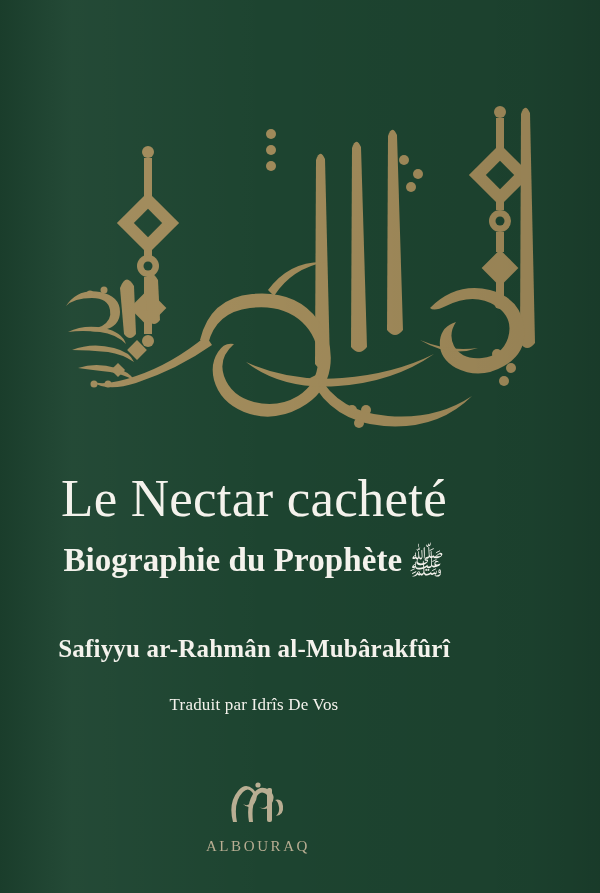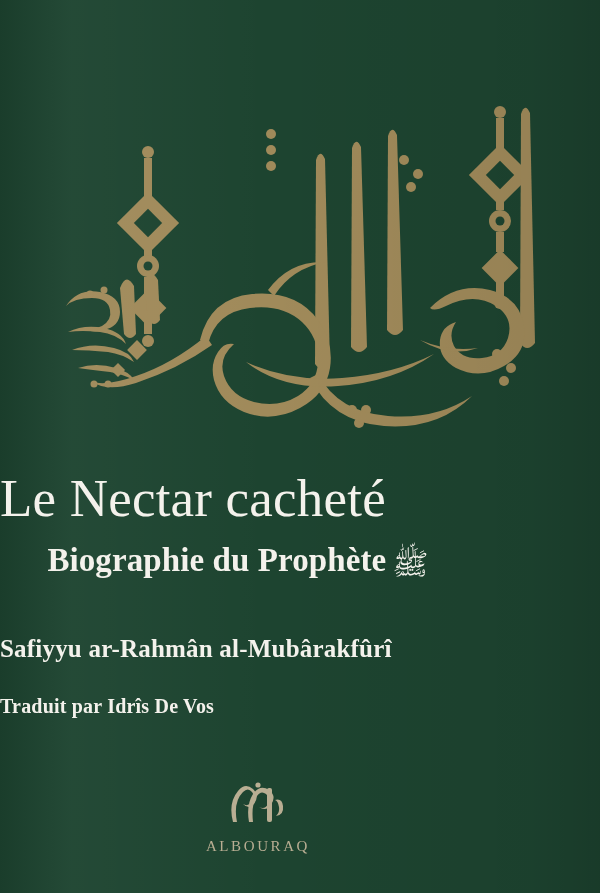--- a/index.html
+++ b/index.html
@@ -44,23 +44,24 @@
   }
   .calligraphy svg {
     display: block;
     width: 600px;
     height: 410px;
   }
 
   
   .text-block {
     position: absolute;
-    left: 0;
+    left: 16px;
     top: 470px;
     width: 476px;
+    text-align: center;
     z-index: 3;
   }
 
   .title {
     font-family: "Liberation Serif", serif;
     font-size: 53px;
     line-height: 1.06;
     color: #f4f2ec;
     letter-spacing: 0.2px;
     margin: 0;
@@ -95,22 +96,22 @@
     font-family: "Liberation Serif", serif;
     font-size: 25px;
     font-weight: 700;
     color: #f4f2ec;
     letter-spacing: 0.2px;
   }
 
   .translator {
     margin-top: 32px;
     font-family: "Liberation Serif", serif;
-    font-size: 20px;
-    font-weight: 700;
+    font-size: 17px;
+    font-weight: 400;
     color: #f4f2ec;
     letter-spacing: 0.2px;
   }
 
   
   .publisher {
     position: absolute;
     left: 0;
     bottom: 38px;
     width: 516px;

